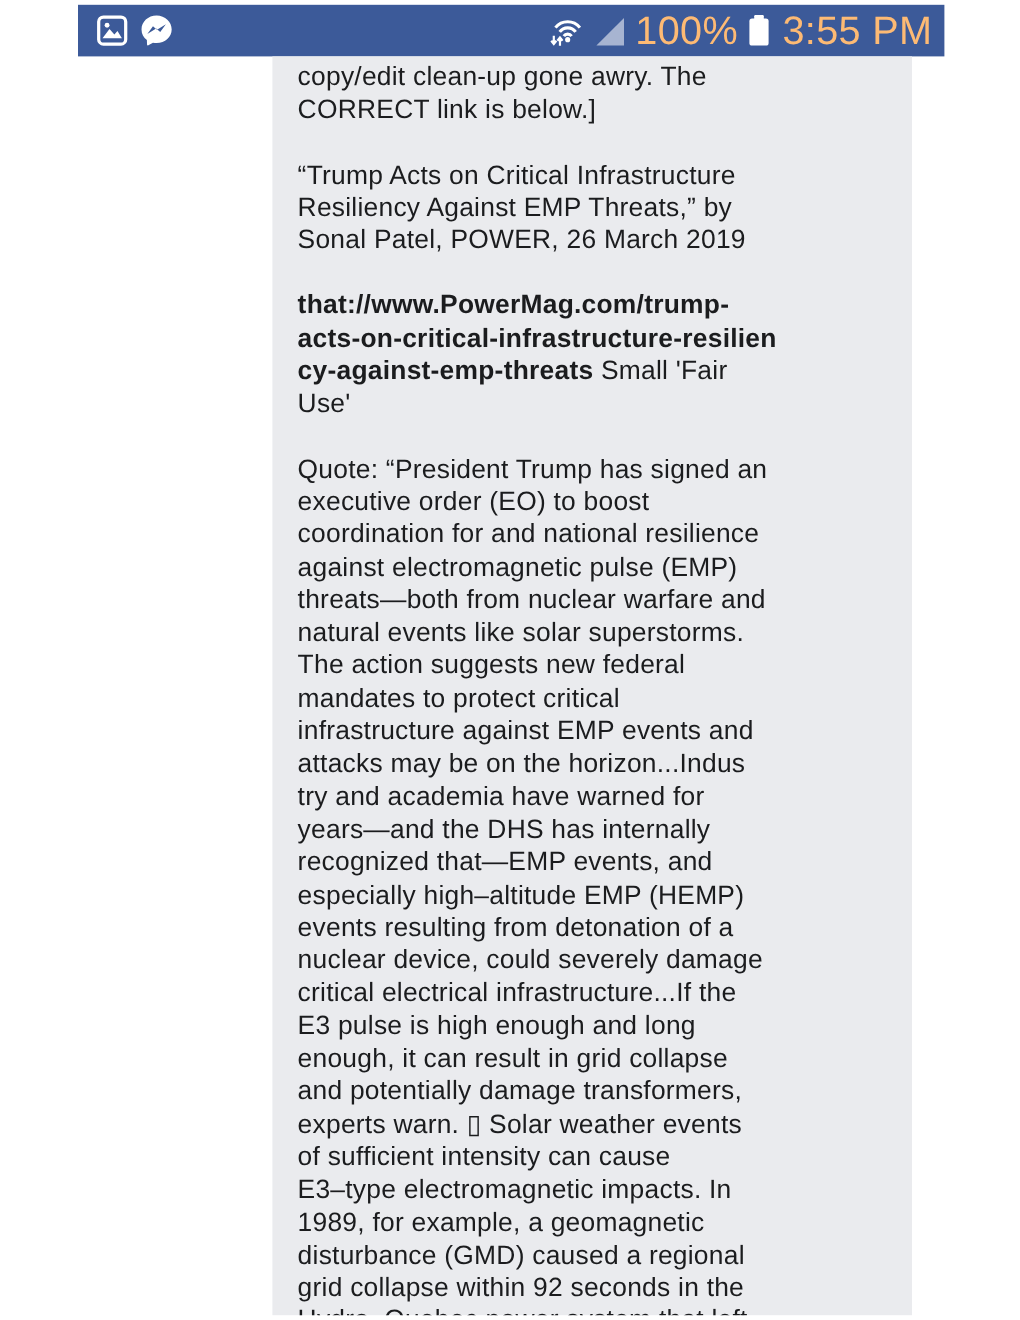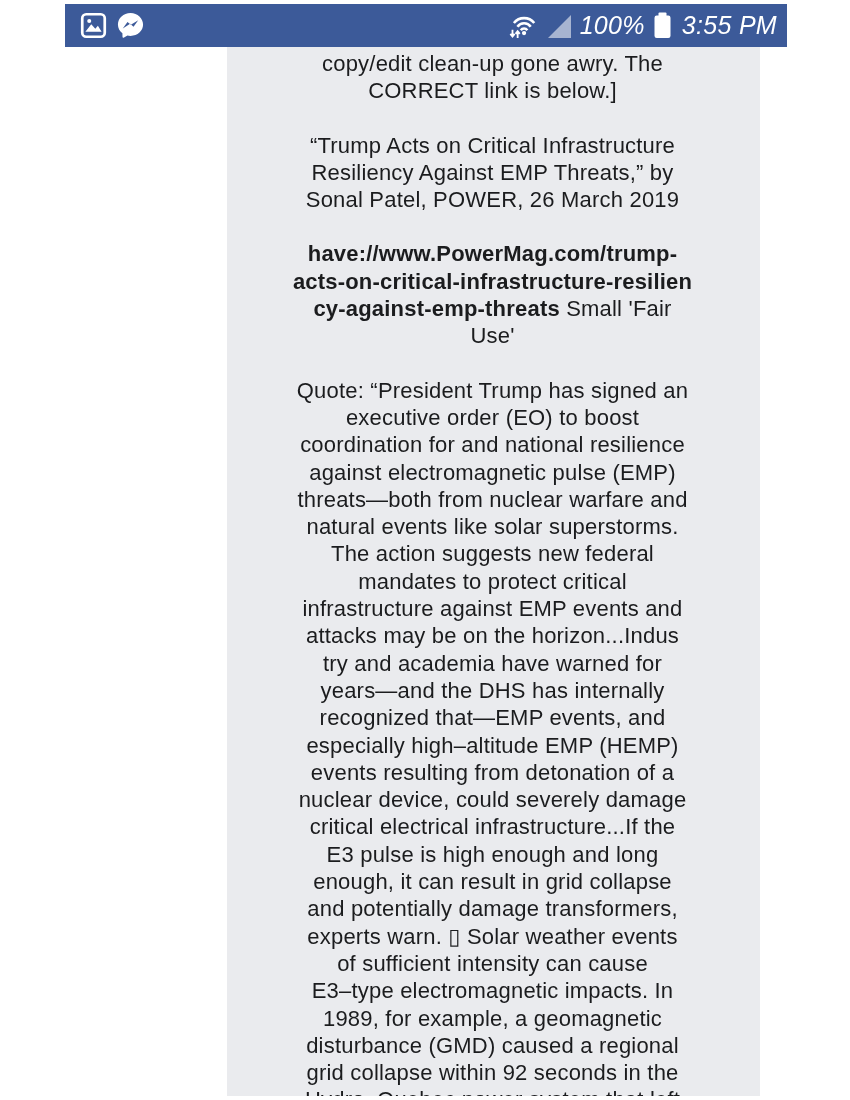--- a/index.html
+++ b/index.html
@@ -12,30 +12,29 @@
 
   
   .status-bar{
     position:absolute;left:65px;top:4px;width:722px;height:43px;
     display:flex;align-items:center;padding:0 10px 0 15px;box-sizing:border-box;
     color:#ffffff;
   }
   .sb-left{display:flex;align-items:center;gap:9px;}
   .sb-spacer{flex:1;}
   .sb-right{display:flex;align-items:center;gap:7px;}
-  .sb-text{font-size:25px;line-height:43px;color:#ffffff;letter-spacing:0.3px;font-style:italic;}
+  .sb-text{font-size:33px;line-height:43px;color:#fdba74;letter-spacing:0.3px;}
   .sb-time{margin-left:2px;}
   .icon{display:inline-flex;align-items:center;justify-content:center;}
 
   
   .panel{
     position:absolute;left:227px;top:47px;width:533px;height:1049px;
     overflow:hidden;box-sizing:border-box;
     padding:3px 23px 0 21px;
-    text-align:center;
   }
   .para{
     margin:0 0 27px 0;
     font-size:22px;line-height:27.3px;color:#1b1c1e;
     white-space:pre;letter-spacing:0.2px;
   }
   .para .bold{font-weight:700;}
 </style>
 </head>
 <body>
@@ -88,21 +87,21 @@
 
   <div class="panel" style="background: rgb(234, 235, 238);">
 
     <p class="para">copy/edit clean-up gone awry. The
 CORRECT link is below.]</p>
 
     <p class="para">“Trump Acts on Critical Infrastructure
 Resiliency Against EMP Threats,” by
 Sonal Patel, POWER, 26 March 2019</p>
 
-    <p class="para"><span class="bold">have://www.PowerMag.com/trump-
+    <p class="para"><span class="bold">that://www.PowerMag.com/trump-
 acts-on-critical-infrastructure-resilien
 cy-against-emp-threats</span><span> Small 'Fair
 Use'</span></p>
 
     <p class="para">Quote: “President Trump has signed an
 executive order (EO) to boost
 coordination for and national resilience
 against electromagnetic pulse (EMP)
 threats—both from nuclear warfare and
 natural events like solar superstorms.

